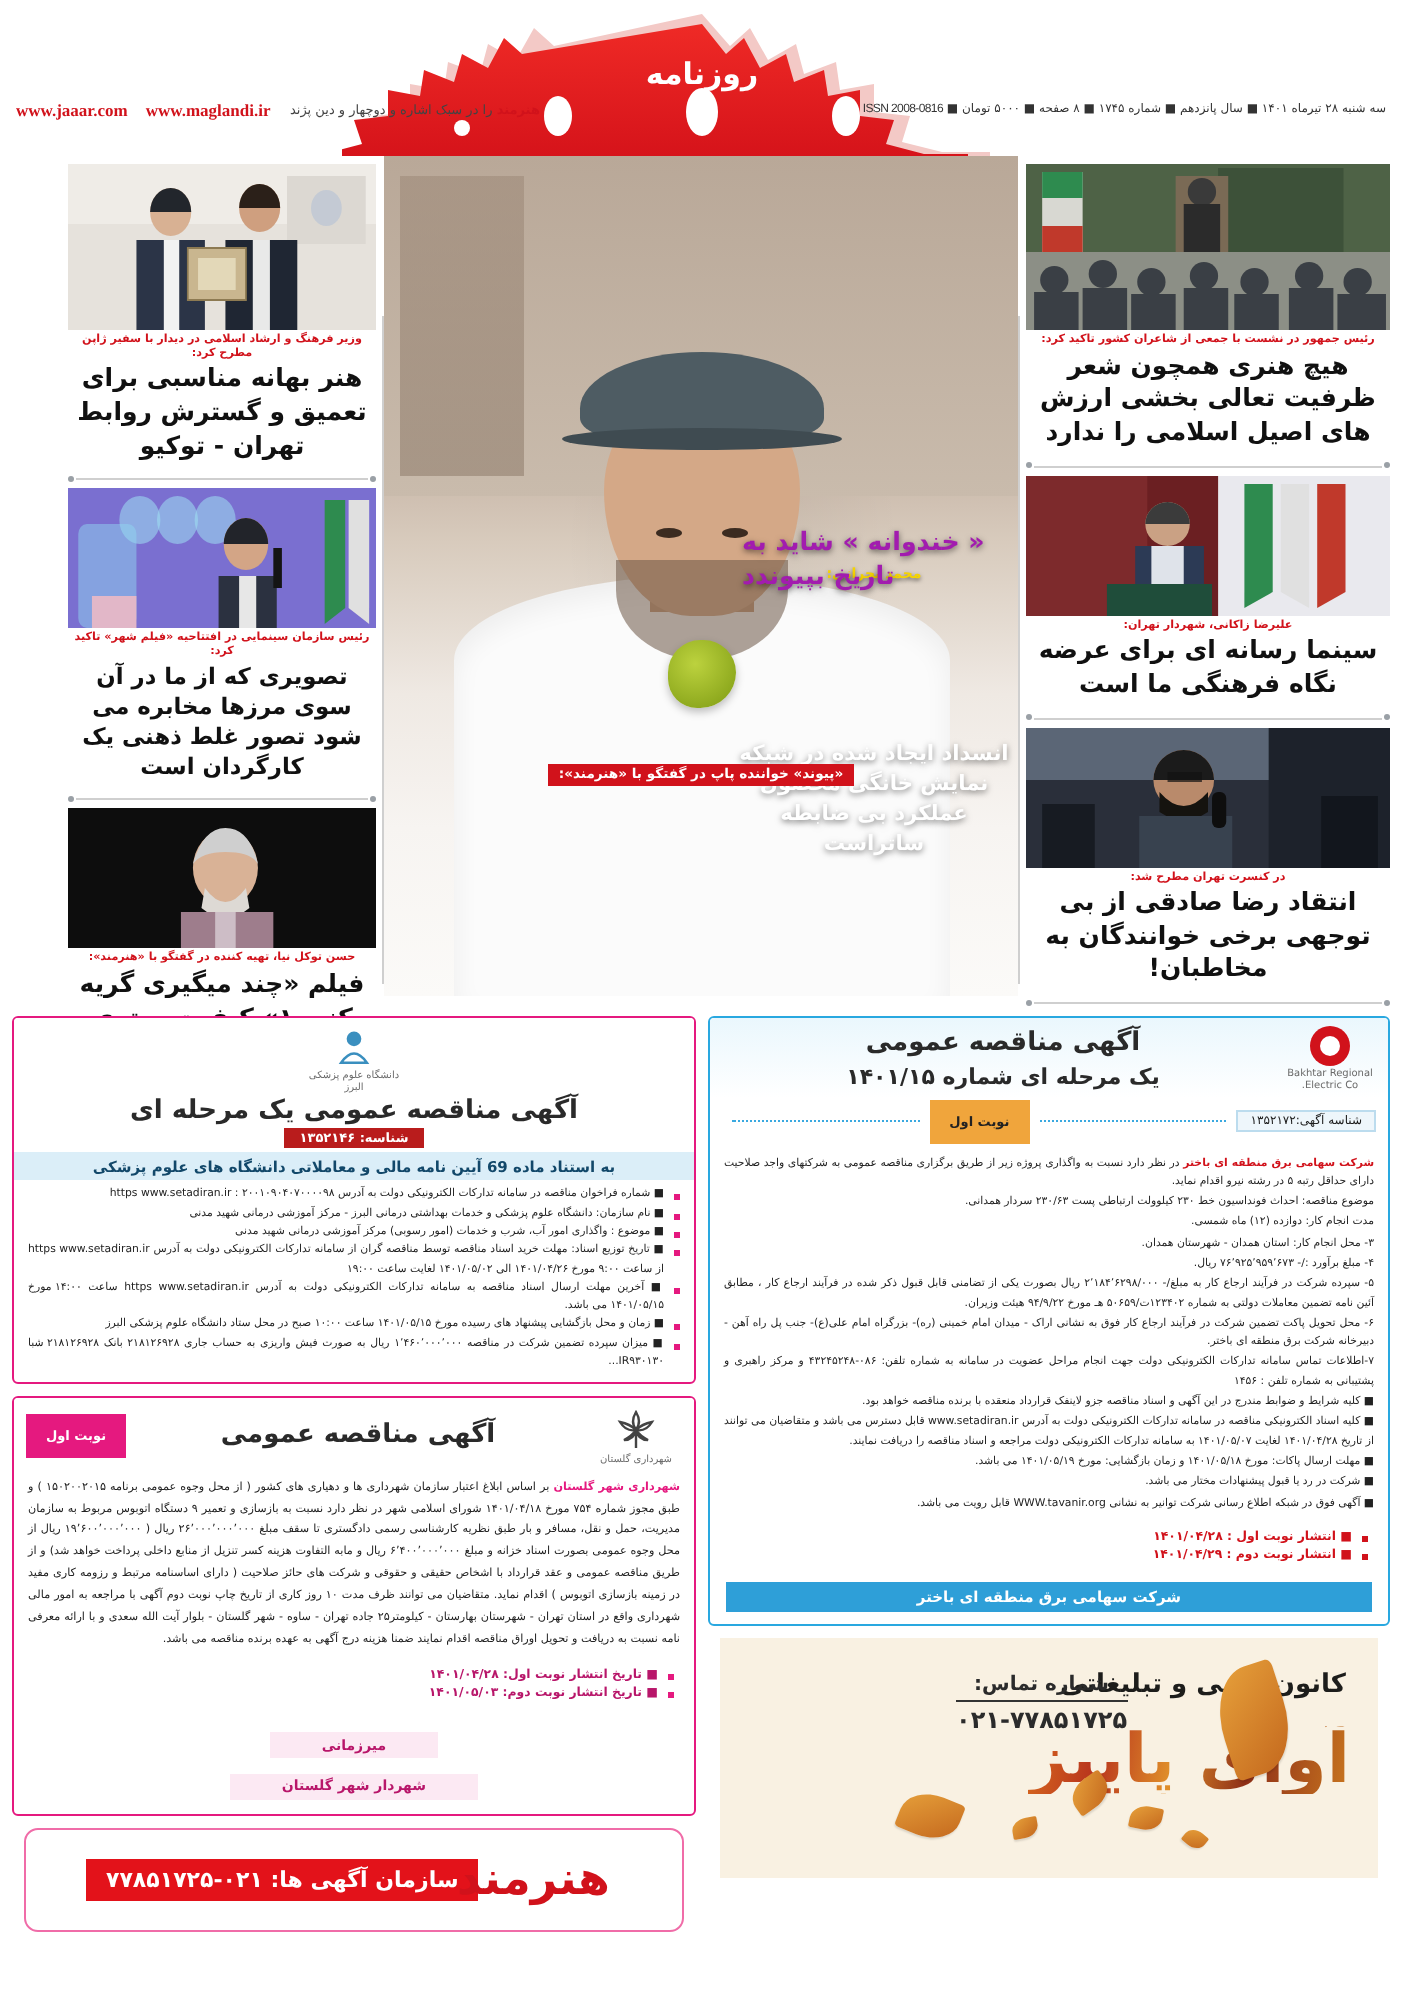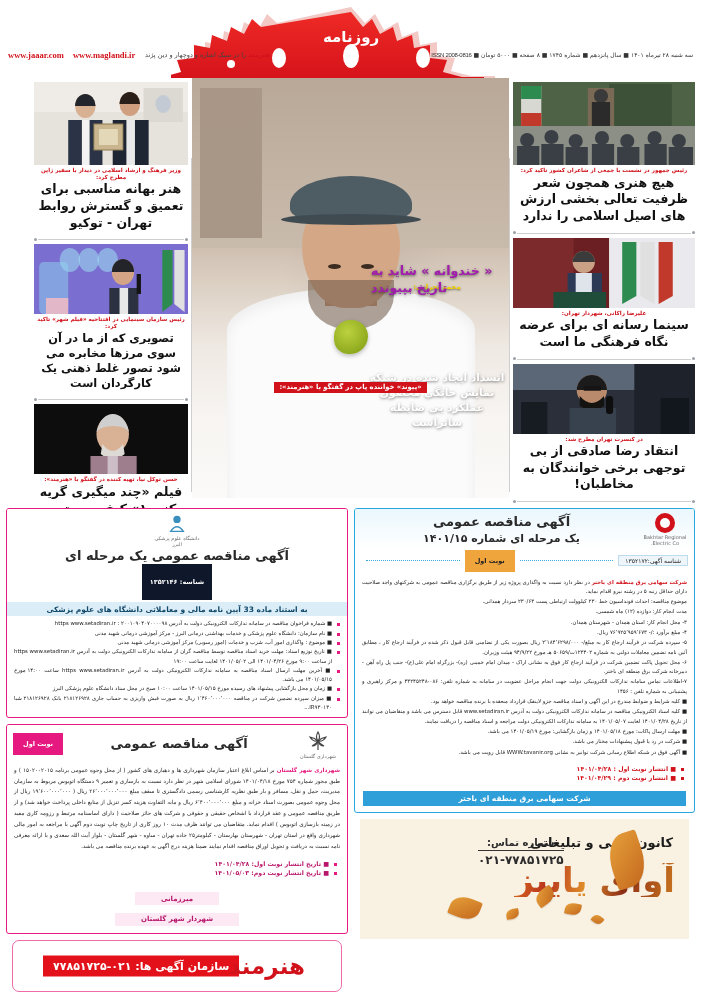--- a/index.html
+++ b/index.html
@@ -80,21 +80,21 @@
   .nhead .ntitle{flex:1;text-align:center;font-size:13px;font-weight:bold;color:#2a2a2a;line-height:1.3;}
   .nhead .ntitle small{display:block;font-size:11px;margin-top:1px;}
   .nlogo{width:46px;text-align:center;font-size:5px;color:#6a6a6a;line-height:1.25;}
   .nlogo .mark{display:block;width:20px;height:20px;margin:0 auto 1px;border-radius:50%;background:#d1121b;position:relative;}
   .nlogo .mark:after{content:"";position:absolute;left:5px;top:5px;width:10px;height:10px;border-radius:50%;background:#fff;}
   .nlogo.flower svg{display:block;margin:0 auto;}
 
   .nrow{display:flex;align-items:center;justify-content:space-between;padding:1px 6px 3px;}
   .badge{background:#f0a53c;color:#222;font-size:6.5px;font-weight:bold;padding:7px 10px;}
   .badge.pink{background:#e5197f;color:#fff;}
-  .badge.num{background:#0f172a;color:#fff;padding:14px 8px;font-size:6.5px;}
+  .badge.num{background:#b91c1c;color:#fff;padding:1px 8px;font-size:6.5px;}
   .dots{flex:1;border-top:1.5px dotted #3aa9e0;margin:0 5px;height:1px;}
   .chip{background:#eef6fb;border:1px solid #bcdcee;font-size:6px;padding:1px 6px;color:#1b1b1b;}
 
   .nband{background:#dbeef8;text-align:center;font-size:7.5px;font-weight:bold;color:#12486a;padding:2.5px 4px;}
 
   .nbody{padding:3px 7px 5px;font-size:5.4px;line-height:1.72;color:#222;text-align:justify;}
   .nbody p{margin:0 0 1px;}
   .nbody .rd{color:#d1121b;font-weight:bold;}
   .nbody .pk{color:#e5197f;font-weight:bold;}
   .bullets li{list-style:none;position:relative;padding-right:8px;margin:0;}
@@ -440,21 +440,21 @@
             </svg>
             <span>دانشگاه علوم پزشکی البرز</span>
           </div>
           <div class="ntitle">آگهی مناقصه عمومی یک مرحله ای</div>
           <span class="badge num">
             <span>شناسه:</span>
             <span>۱۳۵۲۱۴۶</span>
           </span>
         </div>
 
-        <div class="nband">به استناد ماده 33 آیین نامه مالی و معاملاتی دانشگاه های علوم پزشکی</div>
+        <div class="nband">به استناد ماده 69 آیین نامه مالی و معاملاتی دانشگاه های علوم پزشکی</div>
 
         <div class="nbody">
           <ul class="bullets">
             <li>■ شماره فراخوان مناقصه در سامانه تدارکات الکترونیکی دولت به آدرس https www.setadiran.ir : ۲۰۰۱۰۹۰۴۰۷۰۰۰۰۹۸</li>
             <li>■ نام سازمان: دانشگاه علوم پزشکی و خدمات بهداشتی درمانی البرز - مرکز آموزشی درمانی شهید مدنی</li>
             <li>■ موضوع : واگذاری امور آب، شرب و خدمات (امور رسوبی) مرکز آموزشی درمانی شهید مدنی</li>
             <li>■ تاریخ توزیع اسناد: مهلت خرید اسناد مناقصه توسط مناقصه گران از سامانه تدارکات الکترونیکی دولت به آدرس https www.setadiran.ir از ساعت ۹:۰۰ مورخ ۱۴۰۱/۰۴/۲۶ الی ۱۴۰۱/۰۵/۰۲ لغایت ساعت ۱۹:۰۰</li>
             <li>■ آخرین مهلت ارسال اسناد مناقصه به سامانه تدارکات الکترونیکی دولت به آدرس https www.setadiran.ir ساعت ۱۴:۰۰ مورخ ۱۴۰۱/۰۵/۱۵ می باشد.</li>
             <li>■ زمان و محل بازگشایی پیشنهاد های رسیده مورخ ۱۴۰۱/۰۵/۱۵ ساعت ۱۰:۰۰ صبح در محل ستاد دانشگاه علوم پزشکی البرز</li>
             <li>■ میزان سپرده تضمین شرکت در مناقصه ۱٬۴۶۰٬۰۰۰٬۰۰۰ ریال به صورت فیش واریزی به حساب جاری ۲۱۸۱۲۶۹۲۸ بانک ۲۱۸۱۲۶۹۲۸ شبا IR۹۳۰۱۳۰...</li>

